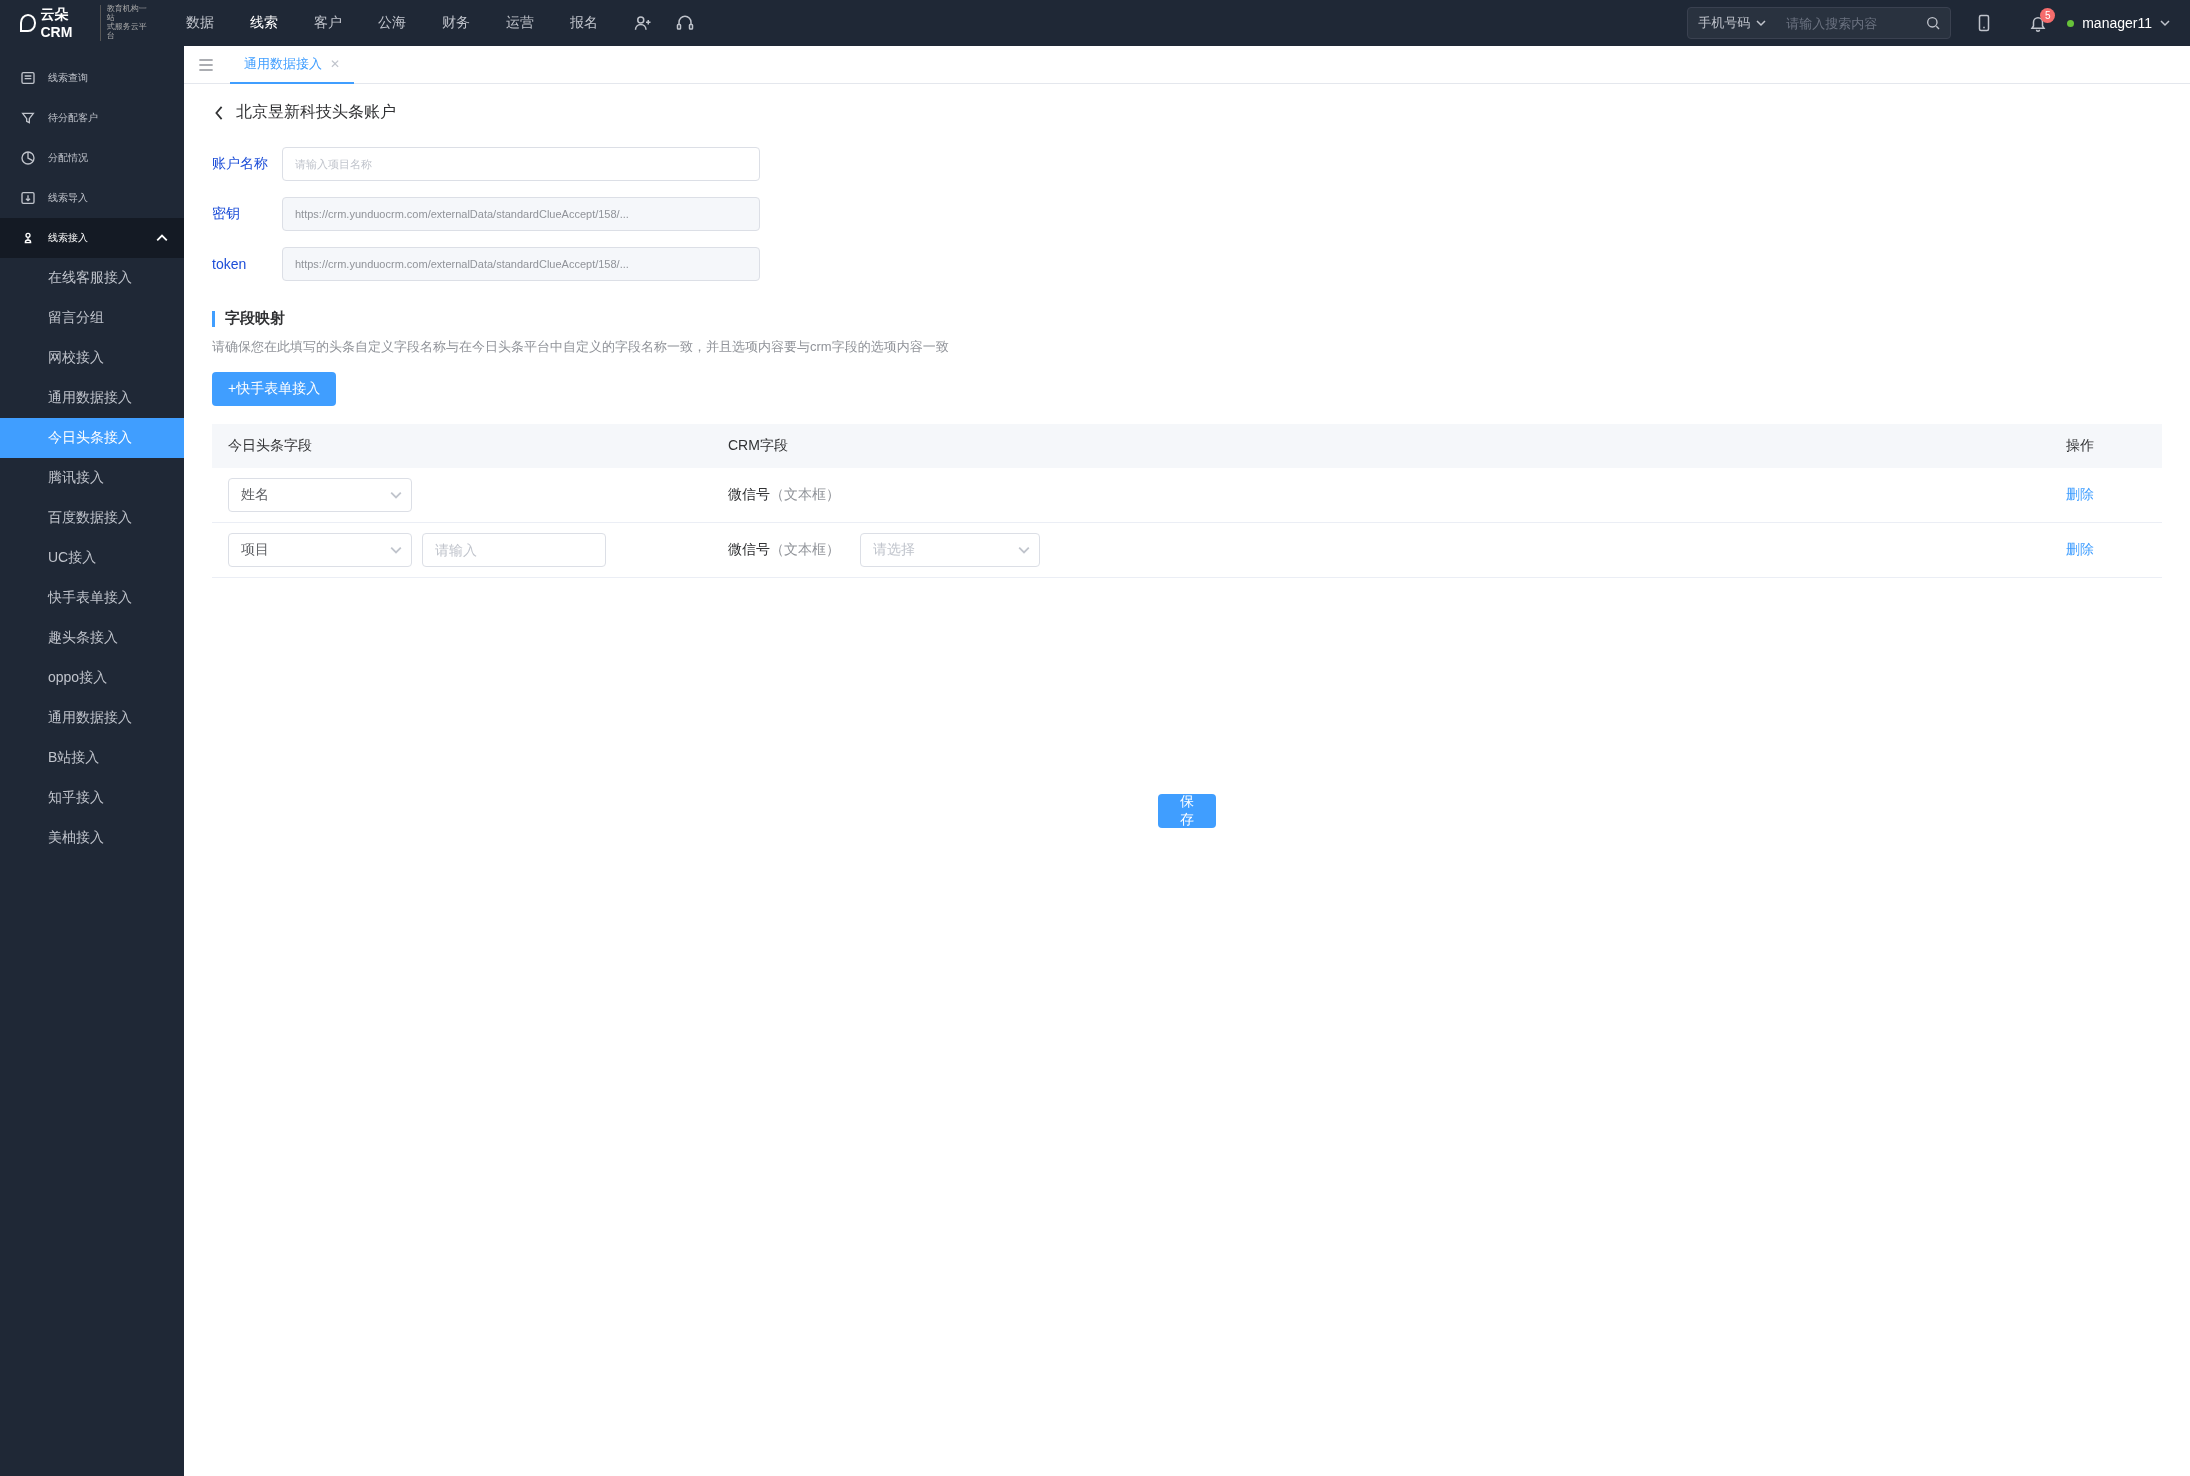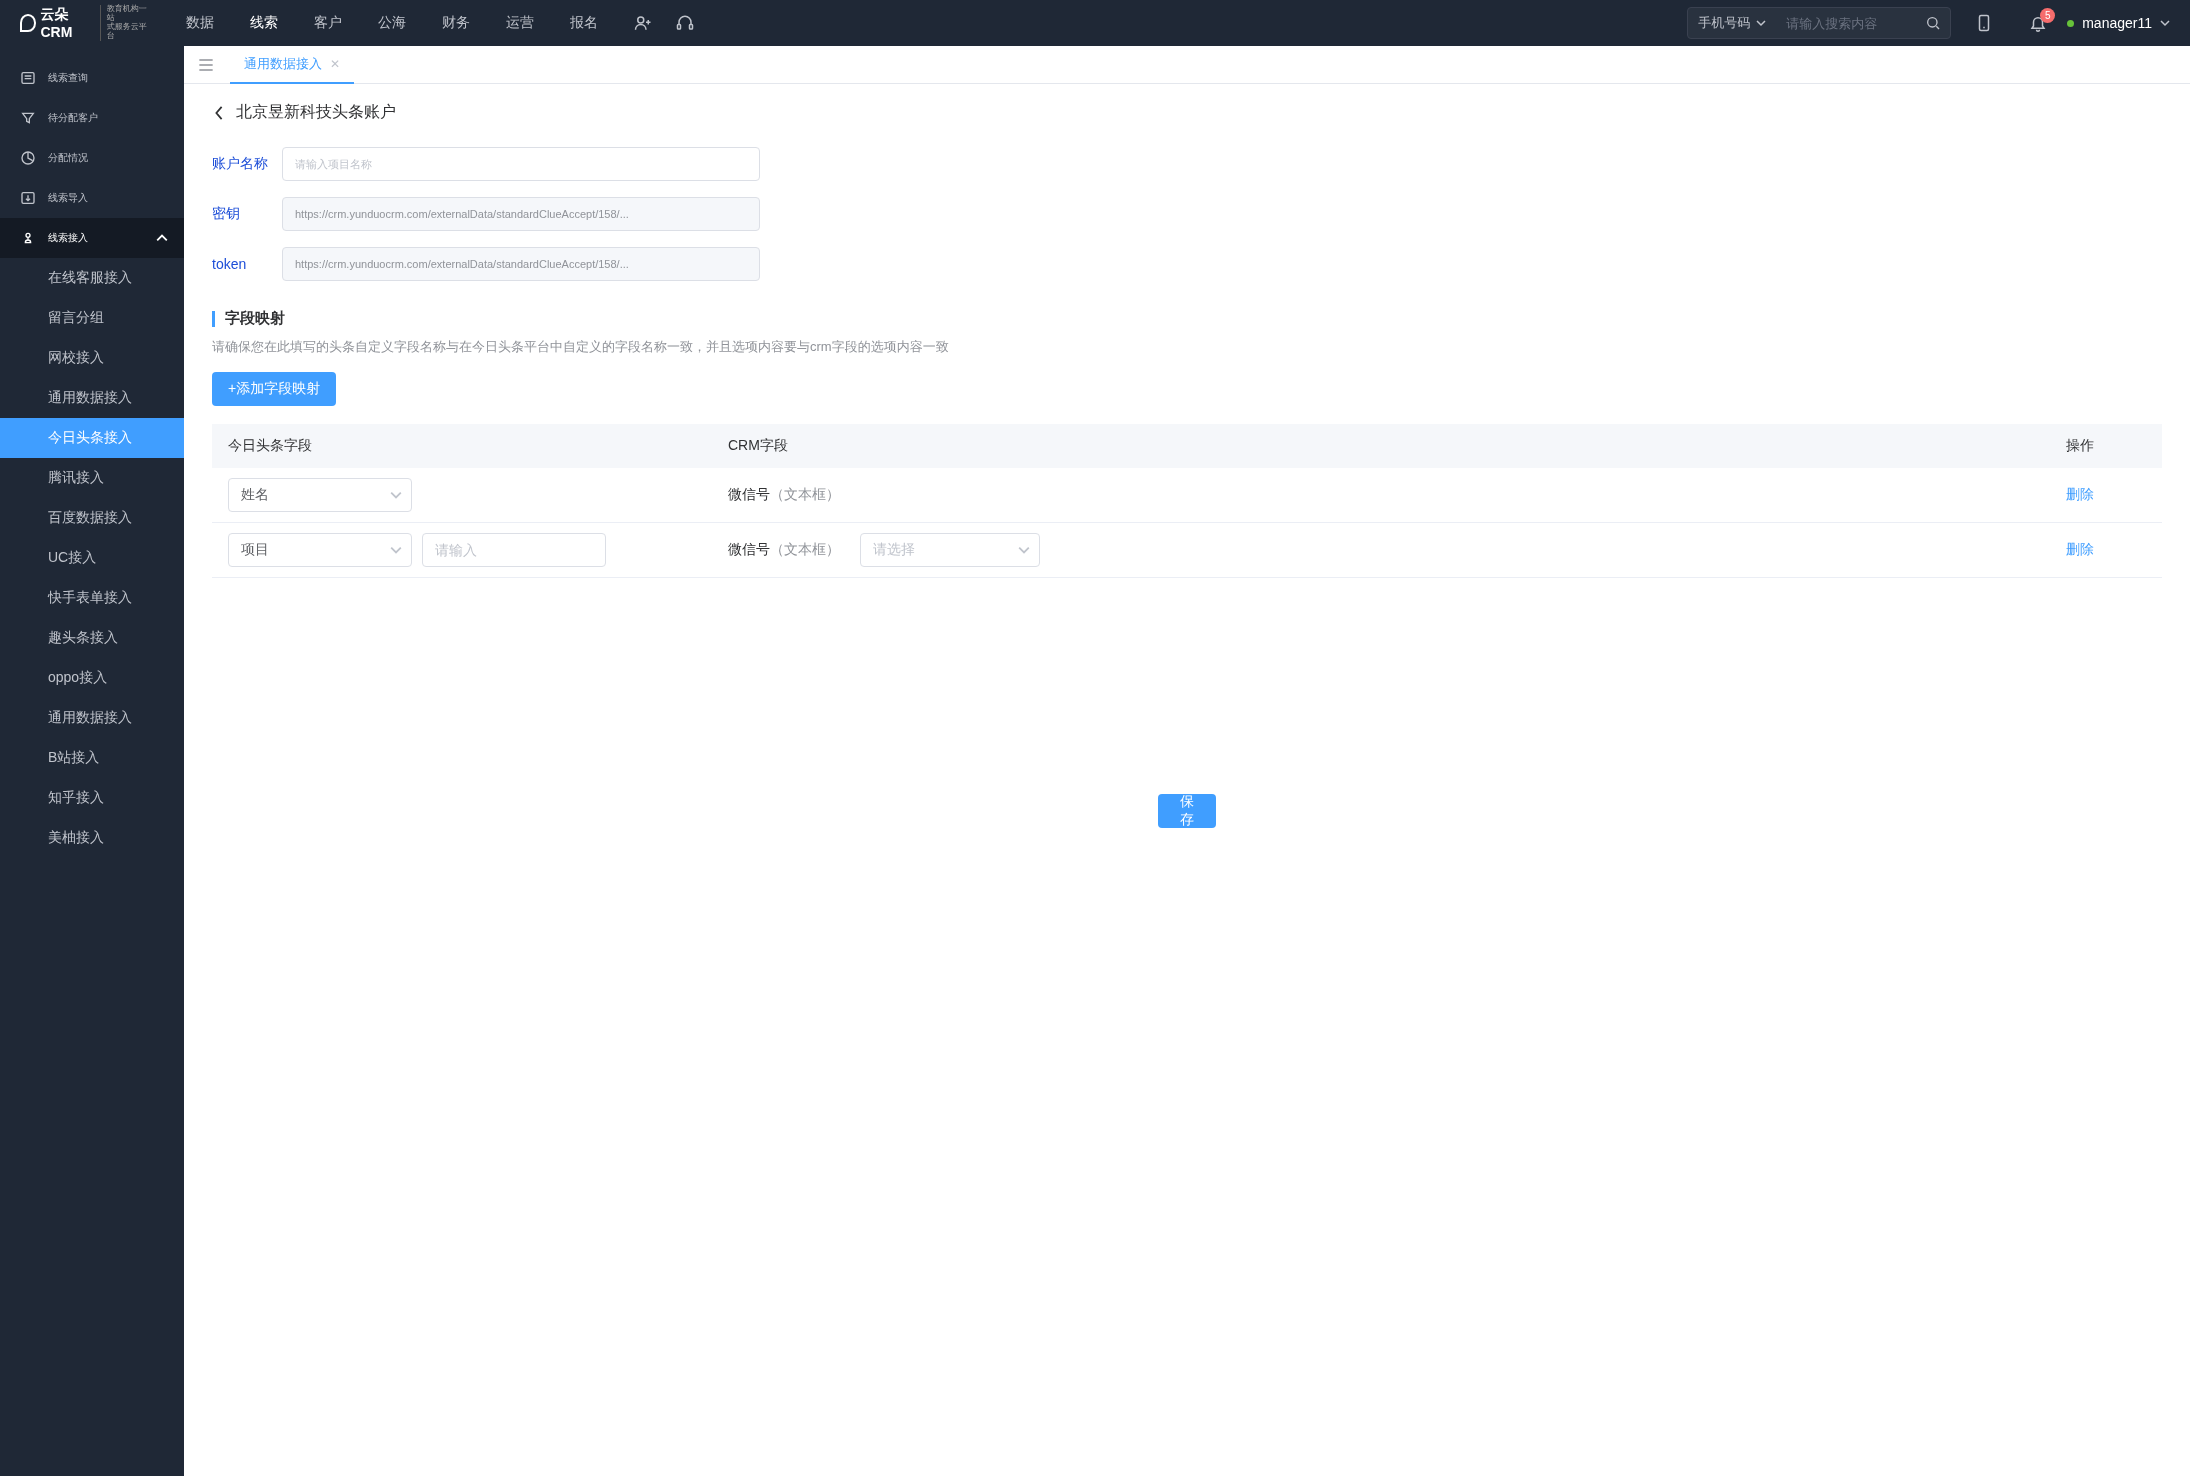--- a/index.html
+++ b/index.html
@@ -276,21 +276,21 @@
         <span class="form-label">token</span>
         <input class="form-input" readonly="" value="https://crm.yunduocrm.com/externalData/standardClueAccept/158/..." style="">
       </div>
 
       <div class="section-title">
         <span class="section-bar"></span>
         <span class="section-label">字段映射</span>
       </div>
       <div class="section-desc">请确保您在此填写的头条自定义字段名称与在今日头条平台中自定义的字段名称一致，并且选项内容要与crm字段的选项内容一致</div>
 
-      <button class="btn btn-primary btn-add">+添加字段映射</button>
+      <button class="btn btn-primary btn-add">+快手表单接入</button>
 
       <div class="table-head">
         <div class="col1">今日头条字段</div>
         <div class="col2">CRM字段</div>
         <div class="col3">操作</div>
       </div>
 
       
       <div class="table-row">
         <div class="col1">

